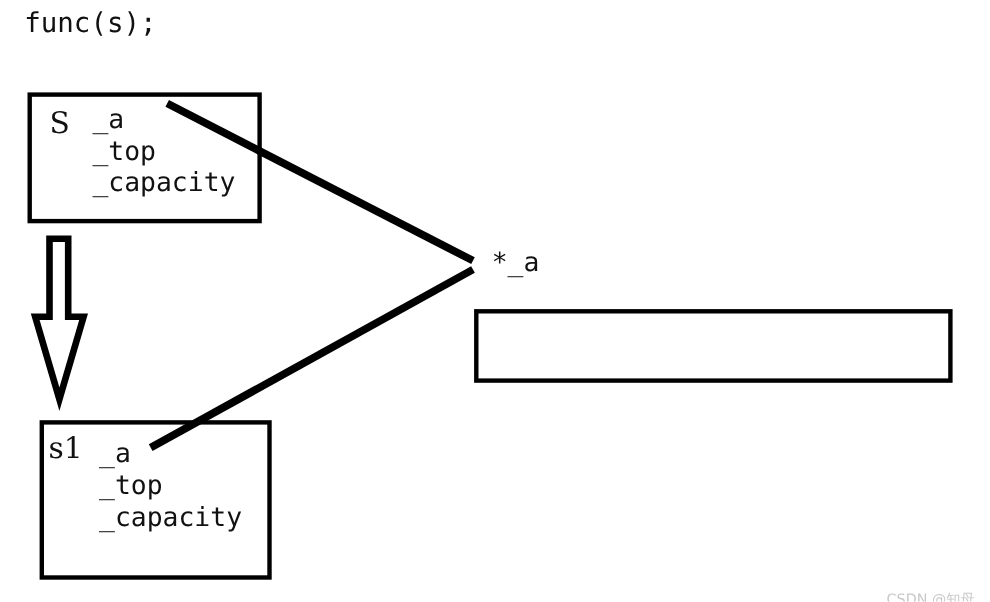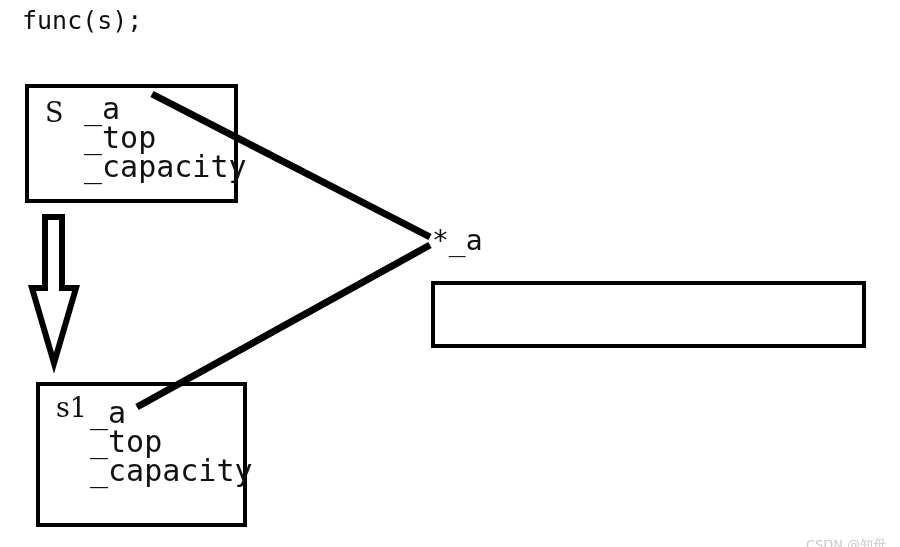--- a/index.html
+++ b/index.html
@@ -41,36 +41,36 @@
     position: absolute;
     font-family: "DejaVu Serif", "Liberation Serif", serif;
     font-size: 27px;
     line-height: 1;
     white-space: pre;
     color: #111111;
   }
   .field-list {
     position: absolute;
     font-family: "DejaVu Sans Mono", "Liberation Mono", monospace;
-    font-size: 30px;
+    font-size: 24px;
     line-height: 29px;
     white-space: pre;
     color: #111111;
   }
   #s-name   { left: 45px; top: 99px; }
   #s-fields { left: 84px; top: 94px; }
-  #s1-name   { left: 56px; top: 394px; }
+  #s1-name   { left: 44px; top: 394px; }
   #s1-fields { left: 90px; top: 398px; }
 
   .ptr-label {
     position: absolute;
-    left: 432px;
+    left: 447px;
     top: 224px;
     font-family: "DejaVu Sans Mono", "Liberation Mono", monospace;
-    font-size: 28px;
+    font-size: 24px;
     white-space: pre;
     color: #111111;
   }
   .cn-label {
     position: absolute;
     left: 100px;
     top: 271px;
     font-family: "DejaVu Sans", "Liberation Sans", sans-serif;
     font-size: 27px;
     letter-spacing: 2px;

